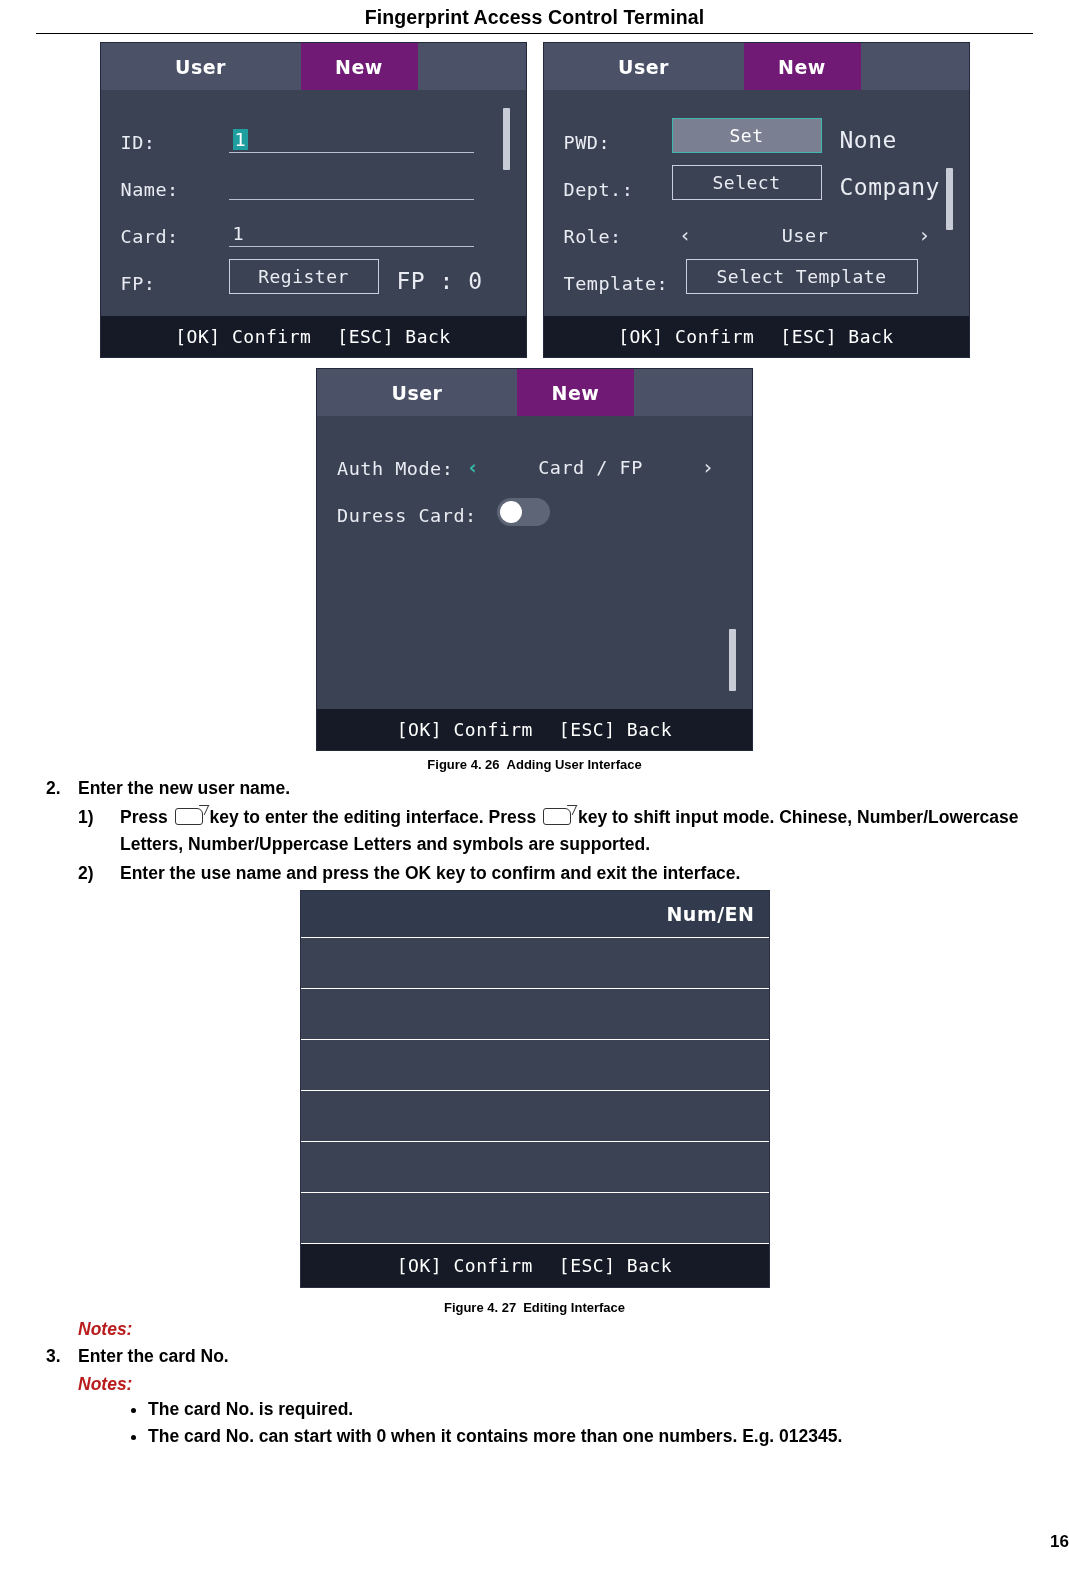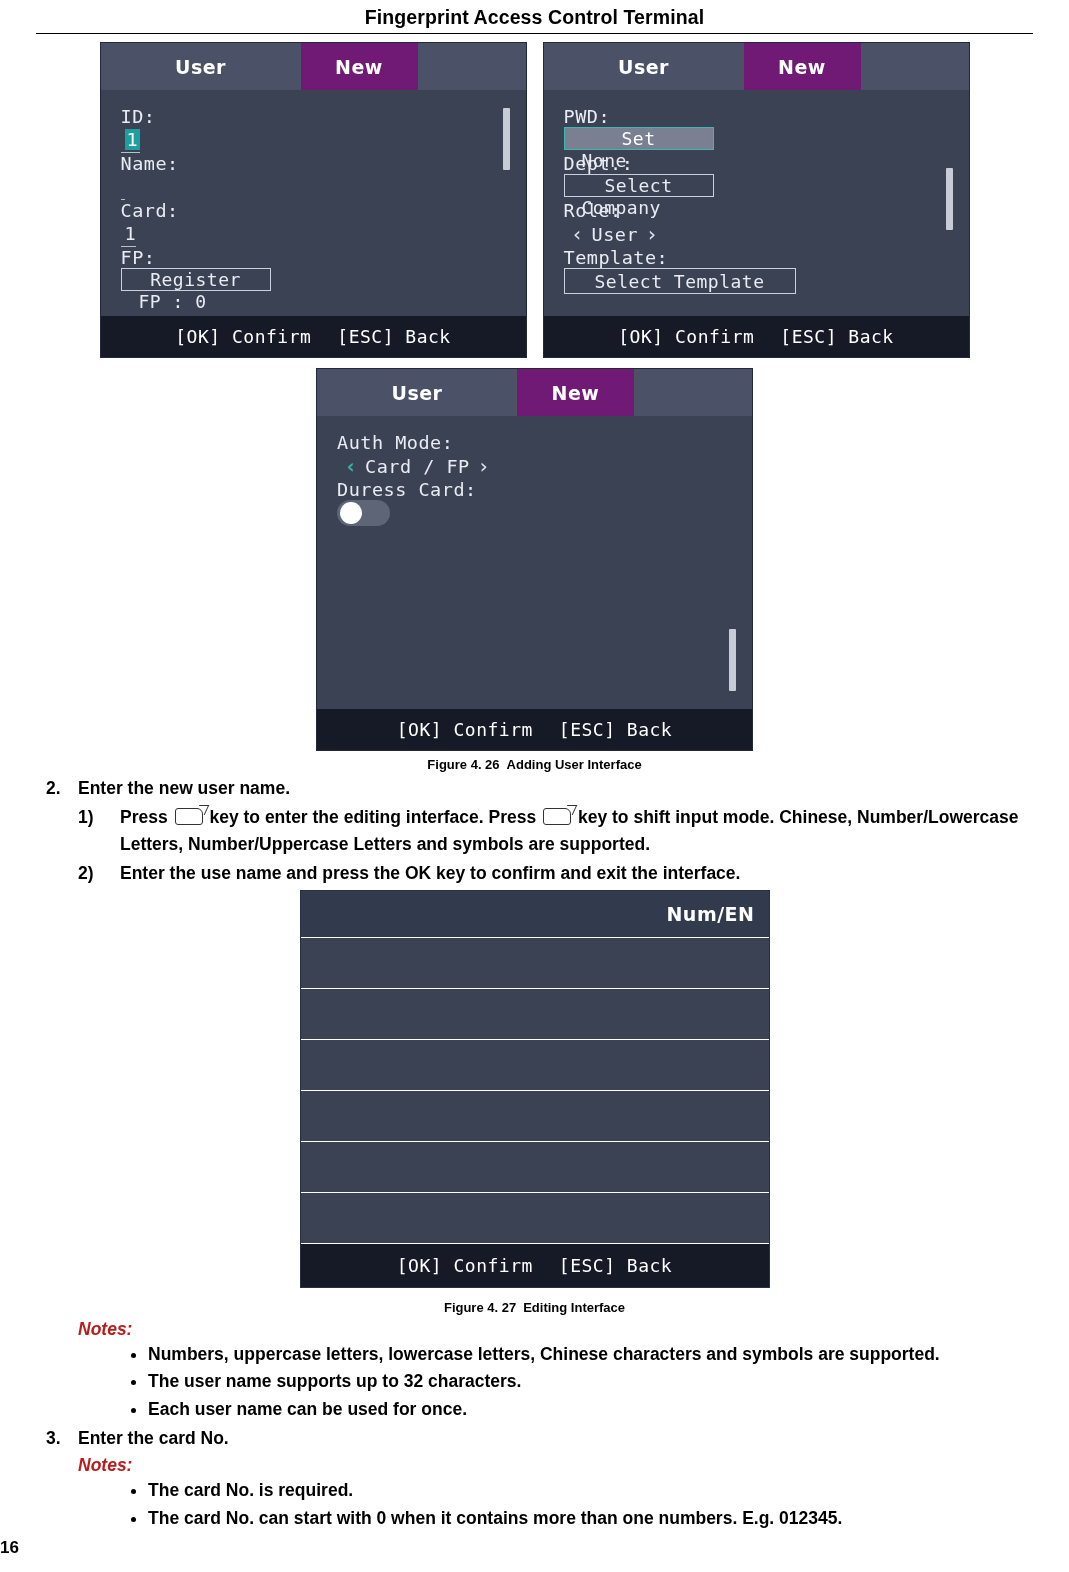--- a/index.html
+++ b/index.html
@@ -70,26 +70,25 @@
   .dev-tab.user { width: 200px; }
   .dev-tab.new  { width: 117px; background: #701a75; }
   .dev-tab.rest { flex: 1 1 auto; }
   .dev-body {
     position: relative;
     padding: 16px 0 10px 0;
     min-height: 200px;
   }
   .fld {
     display: flex;
-    align-items: flex-start;
+    align-items: flex-end;
     height: 47px;
     padding-left: 20px;
     font-size: 18.5px;
     letter-spacing: .5px;
-    flex-direction: column;
   }
   .fld-label {
     width: 108px;
     flex: 0 0 auto;
     white-space: pre;
   }
   .fld-label.wide { width: 122px; }
   .underline-val {
     flex: 1 1 auto;
     border-bottom: 1.4px solid #b9bfcd;
@@ -117,21 +116,21 @@
     box-sizing: border-box;
     padding: 0 10px;
   }
   .box-btn.filled {
     background: #7a8091;
     border-color: #3fb6b0;
     color: #ffffff;
   }
   .after-txt {
     margin-left: 18px;
-    font-size: 18px;
+    font-size: 23px;
     letter-spacing: .5px;
   }
   .arrow-row {
     display: flex;
     align-items: center;
     flex: 1 1 auto;
     margin-right: 30px;
   }
   .arrow {
     font-size: 20px;
@@ -287,24 +286,24 @@
     display: flex;
     align-items: center;
     justify-content: center;
     gap: 26px;
     color: #ffffff;
     font-size: 18px;
     letter-spacing: .5px;
   }
   .pagenum {
     position: absolute;
-    bottom: 14px;
+    bottom: 20px;
     left: 0;
     width: 100%;
-    text-align: left;
+    text-align: right;
     font-size: 17px;
     font-weight: 600;
   }
 </style>
 </head>
 <body>
 
 <div class="page">
 
   <div class="doc-header">Fingerprint Access Control Terminal</div>
@@ -458,25 +457,20 @@
       <span>[OK] Confirm</span>
       <span>[ESC] Back</span>
     </div>
   </div>
 
   <div class="figcaption">
     <span class="num">Figure 4. 27</span><span>Editing Interface</span>
   </div>
 
   <div class="notes-label">Notes:</div>
-  <ul class="bullets">
-    <li>Numbers, uppercase letters, lowercase letters, Chinese characters and symbols are supported.</li>
-    <li>The user name supports up to 32 characters.</li>
-    <li>Each user name can be used for once.</li>
-  </ul>
 
   <div class="step">
     <span class="marker">3.</span>
     <span>Enter the card No.</span>
   </div>
 
   <div class="notes-label">Notes:</div>
   <ul class="bullets">
     <li>The card No. is required.</li>
     <li>The card No. can start with 0 when it contains more than one numbers. E.g. 012345.</li>

